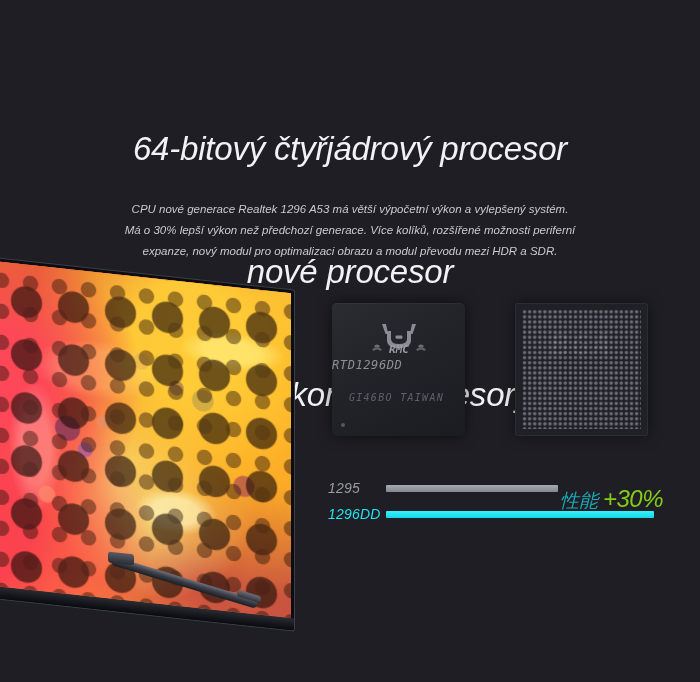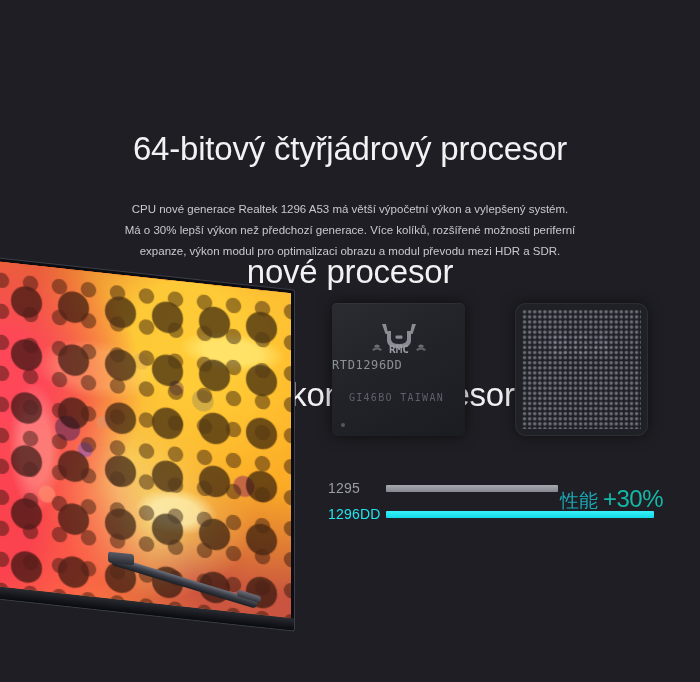--- a/index.html
+++ b/index.html
@@ -9,20 +9,21 @@
   }
   body {
     font-family: "Liberation Sans", sans-serif;
   }
   #page {
     position: relative;
     width: 700px;
     height: 682px;
     background: #1e1e24;
     overflow: hidden;
+    font-style: italic;
   }
 
   
   .headline {
     position: absolute;
     left: 0;
     top: 46px;
     width: 700px;
     text-align: center;
     color: #f2f2f4;
@@ -229,21 +230,21 @@
     background: #55575f;
   }
 
   .chip-bga {
     position: absolute;
     left: 515px;
     top: 303px;
     width: 133px;
     height: 133px;
     background: #202126;
-    border-radius: 11px;
+    border-radius: 3px;
     box-shadow: 0 0 14px rgba(0,0,0,0.5), inset 0 0 0 1px #2c2d33;
     overflow: hidden;
   }
   .chip-bga-balls {
     position: absolute;
     left: 7px;
     top: 7px;
     right: 7px;
     bottom: 7px;
     background-image:
@@ -316,41 +317,41 @@
     display: flex;
     align-items: baseline;
     gap: 5px;
     white-space: nowrap;
   }
   .perf-gain-label {
     color: #1aa8b4;
     font-size: 19px;
   }
   .perf-gain-value {
-    color: #14b8a6;
+    color: #84cc16;
     font-size: 24px;
     line-height: 24px;
     letter-spacing: -0.5px;
   }
 </style>
 </head>
 <body>
 
 <div id="page">
 
   <div class="headline">
     <span class="headline-line">64-bitový čtyřjádrový procesor</span>
     <span class="headline-line">nové procesor</span>
     <span class="headline-line">Velmi výkonné procesory</span>
   </div>
 
   <div class="paragraph">
     <span class="paragraph-line">CPU nové generace Realtek 1296 A53 má větší výpočetní výkon a vylepšený systém.</span>
     <span class="paragraph-line">Má o 30% lepší výkon než předchozí generace. Více kolíků, rozšířené možnosti periferní</span>
-    <span class="paragraph-line">expanze, výkon modul pro optimalizaci obrazu a modul převodu mezi HDR a SDR.</span>
+    <span class="paragraph-line">expanze, nový modul pro optimalizaci obrazu a modul převodu mezi HDR a SDR.</span>
   </div>
 
   <div class="tv">
     <div class="tv-body">
       <div class="tv-screen">
         <div class="tv-art"></div>
         <div class="tv-art-swirl"></div>
         <div class="tv-art-bubbles"></div>
         <div class="tv-art-dots"></div>
       </div>

